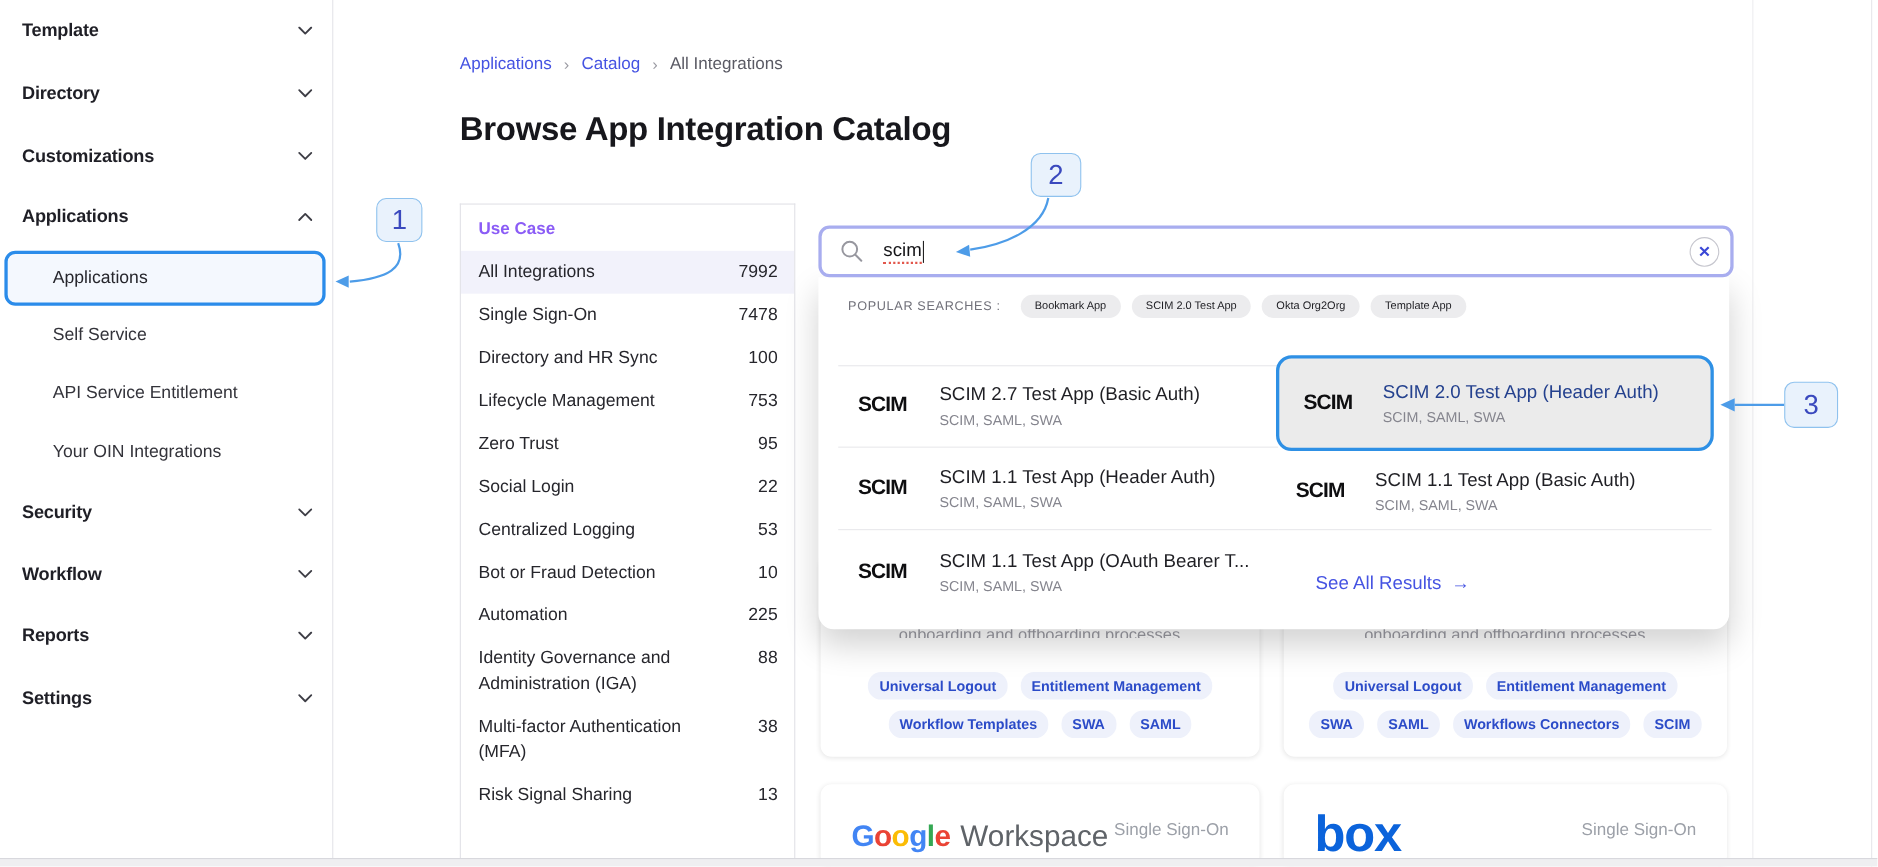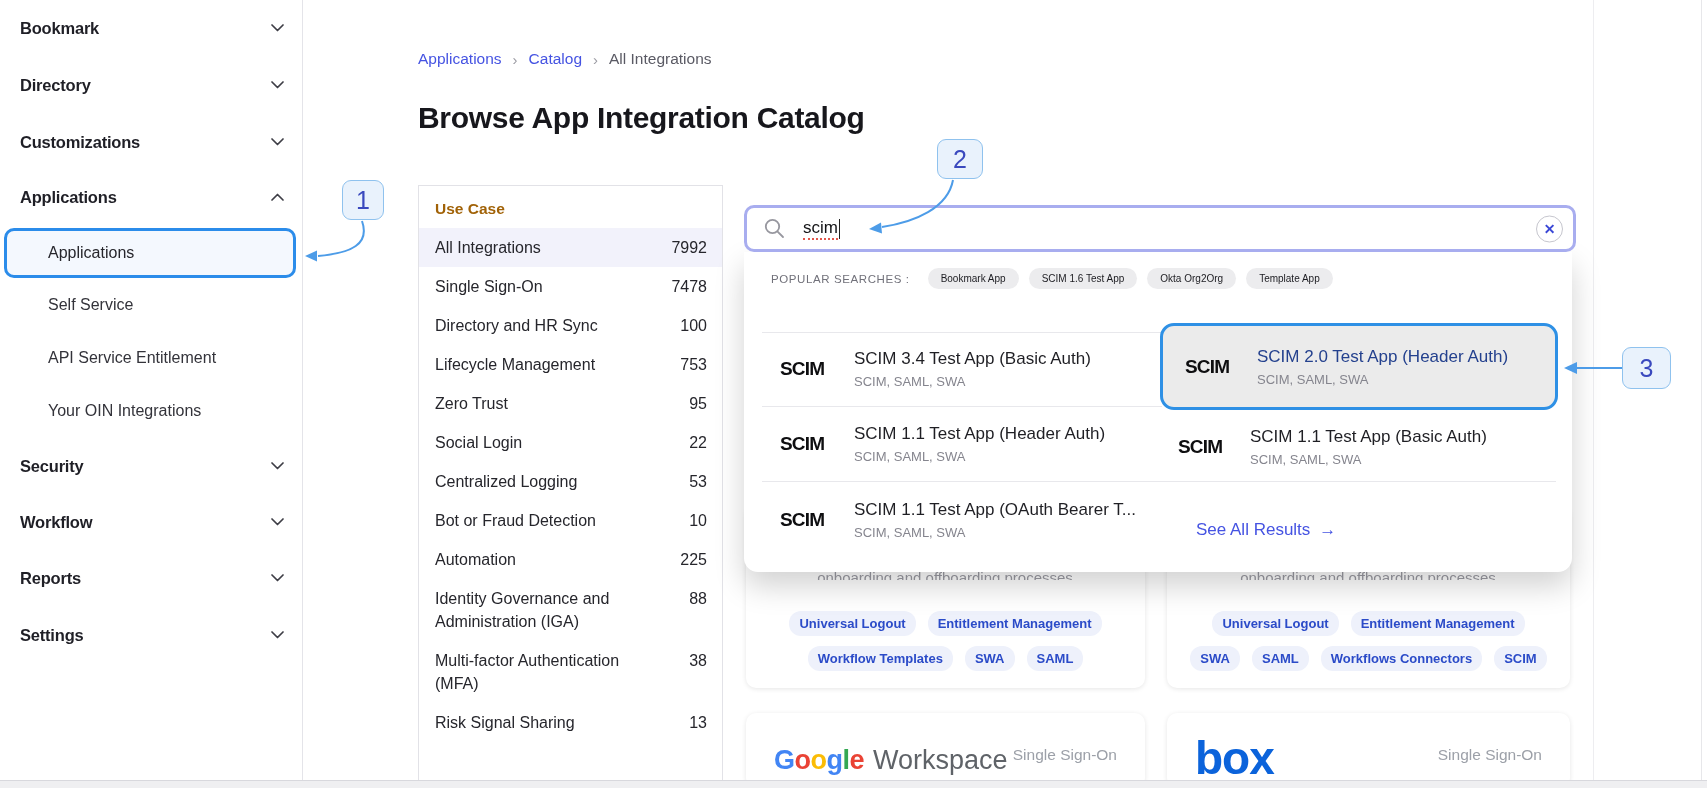--- a/index.html
+++ b/index.html
@@ -21,21 +21,21 @@
   #breadcrumb a { color:#4553e2; text-decoration:none; cursor:pointer; }
   #breadcrumb .sep { color:#9b9ba3; padding:0 11px; font-size:15px; }
   #breadcrumb .current { color:#5a5a64; }
   #page-title { position:absolute; left:418px; top:101px; font-size:30px; font-weight:700; color:#17171c; letter-spacing:-0.3px; z-index:3; }
   #create-btn { position:absolute; left:1432px; top:107px; width:161px; height:41px; background:#4b52e6; color:#fff;
                 border:none; border-radius:9px; font-family:inherit; font-size:15.5px; font-weight:700; cursor:pointer; z-index:3; }
 
   
   #usecase { position:absolute; left:418px; top:185px; width:305px; height:595px; background:#fff;
              border:1px solid #e2e2e7; border-bottom:none; z-index:1; overflow:hidden; }
-  #usecase-header { padding:14px 16px 10px 16px; font-size:15.5px; font-weight:700; color:#a16207; }
+  #usecase-header { padding:14px 16px 10px 16px; font-size:15.5px; font-weight:700; color:#8b5cf6; }
   .uc-row { display:flex; justify-content:space-between; padding:8px 15px 8px 16px; font-size:16px; line-height:23px; color:#26262c; cursor:pointer; }
   .uc-row .uc-label { width:218px; }
   .uc-row .uc-count { text-align:right; }
   .uc-row.selected { background:#f2f2fb; }
 
   
   .bg-card { position:absolute; top:505px; height:183px; background:#fff; border-radius:10px;
              box-shadow:0 1px 5px rgba(0,0,0,0.10); z-index:1; }
   #bg-card-left  { left:746px; width:399px; }
   #bg-card-right { left:1167px; width:403px; }
@@ -101,21 +101,21 @@
 
   .chev svg { display:block; }
 </style>
 </head>
 <body>
 
 <div id="app">
 
   <nav id="sidebar">
       <div class="side-item" style="top: 13px;">
-        <span>Bookmark</span>
+        <span>Template</span>
         <span class="chev">
           <svg width="13" height="8" viewBox="0 0 13 8">
             <path d="M1 1 L6.5 6.5 L12 1" fill="none" stroke="#3e3e46" stroke-width="1.7" stroke-linecap="round" stroke-linejoin="round"></path>
           </svg>
         </span>
       </div>
       <div class="side-item" style="top: 70px;">
         <span>Directory</span>
         <span class="chev">
           <svg width="13" height="8" viewBox="0 0 13 8">
@@ -275,30 +275,30 @@
   </div>
   <div id="app-card-box" class="app-card">
     <div id="box-logo">box</div>
     <div class="sso-badge">Single Sign-On</div>
   </div>
 
   <div id="dropdown">
     <div id="popular-row">
       <span id="popular-label">POPULAR SEARCHES :</span>
     <span class="chip">Bookmark App</span>
-        <span class="chip">SCIM 1.6 Test App</span>
+        <span class="chip">SCIM 2.0 Test App</span>
         <span class="chip">Okta Org2Org</span>
         <span class="chip">Template App</span>
       </div>
     <div id="dd-divider"></div>
     <div id="left-results">
         <div class="res-row">
           <span class="scim-logo">SCIM</span>
           <span>
-            <div class="res-title">SCIM 3.4 Test App (Basic Auth)</div>
+            <div class="res-title">SCIM 2.7 Test App (Basic Auth)</div>
             <div class="res-sub">SCIM, SAML, SWA</div>
           </span>
         </div>
         <div class="res-row">
           <span class="scim-logo">SCIM</span>
           <span>
             <div class="res-title">SCIM 1.1 Test App (Header Auth)</div>
             <div class="res-sub">SCIM, SAML, SWA</div>
           </span>
         </div>

